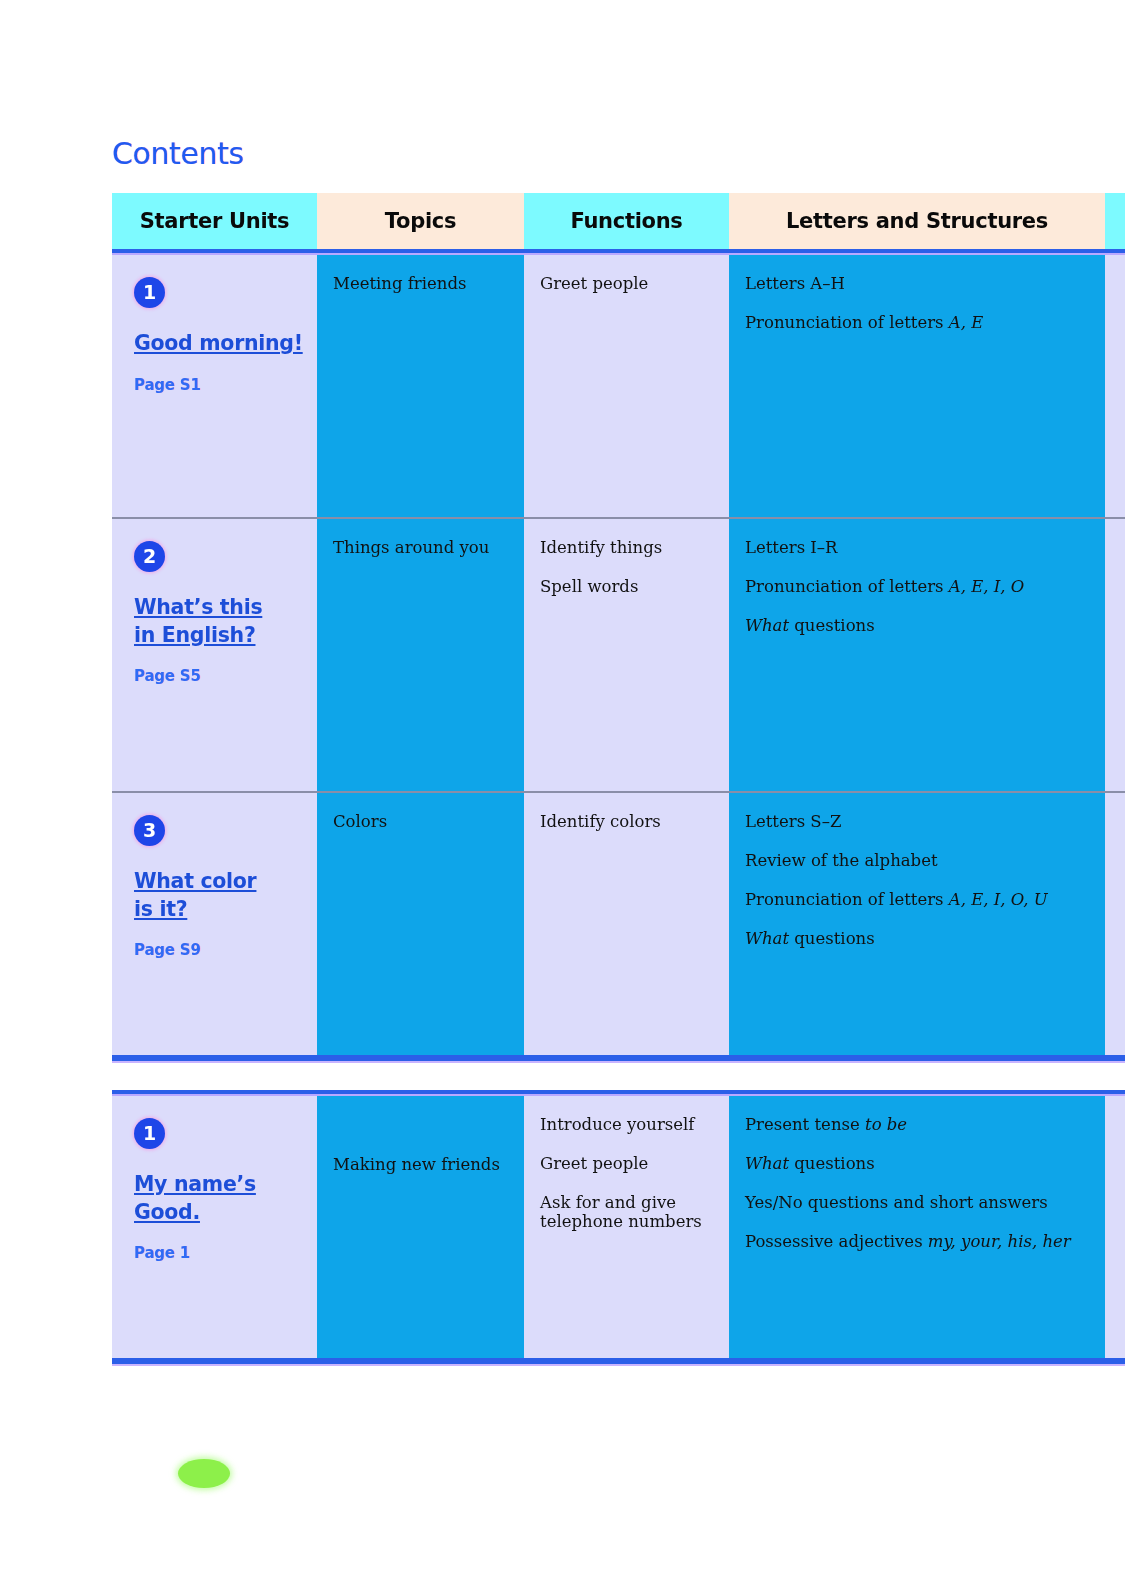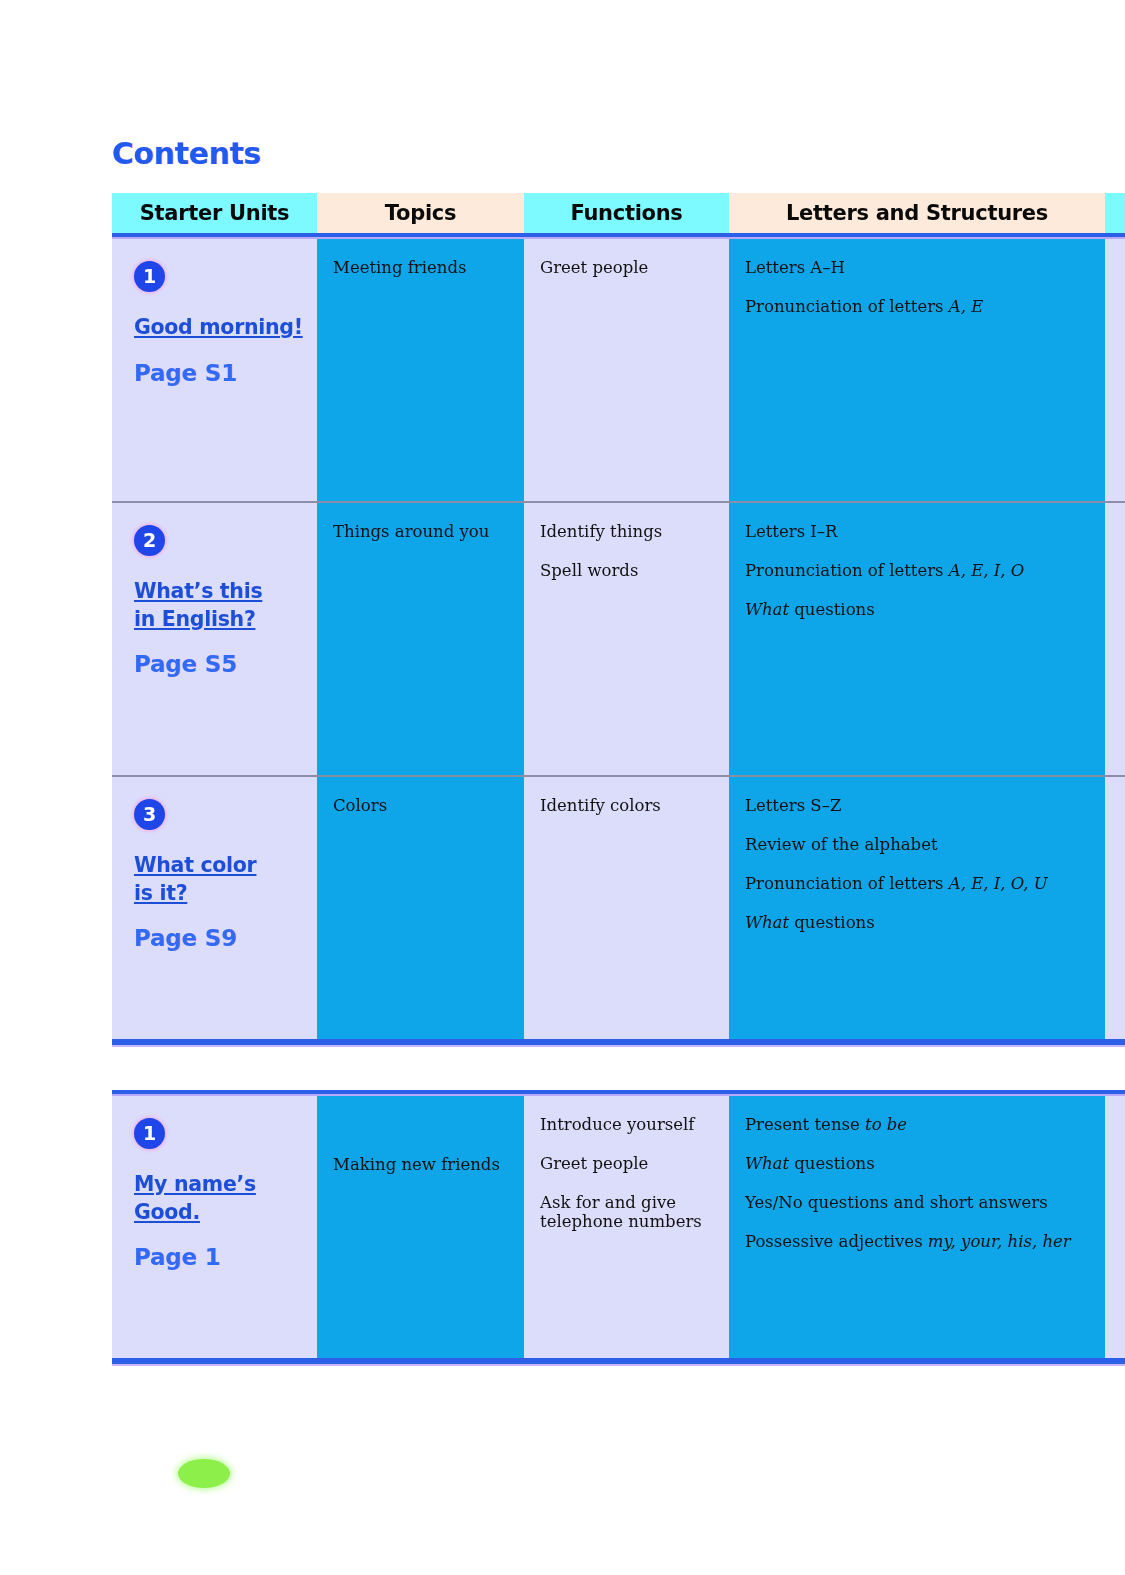--- a/index.html
+++ b/index.html
@@ -22,40 +22,40 @@
     height: 1575px;
     background: #ffffff;
   }
 
   
   .contents-title {
     position: absolute;
     left: 112px;
     top: 136px;
     font-family: "DejaVu Sans", sans-serif;
-    font-weight: bold;
+    font-weight: normal;
     font-size: 30px;
     letter-spacing: -0.4px;
     color: #1f5bf0;
     text-shadow: 0.6px 0 0 rgba(255,120,200,0.55), -0.6px 0 0 rgba(160,140,255,0.35);
   }
 
   
   .toc-table {
     position: absolute;
     left: 112px;
     width: 1013px;
     border-collapse: collapse;
     table-layout: fixed;
   }
   #table-starter { top: 193px; }
   #table-units   { top: 1090px; }
 
   .toc-table .hdr-cell {
-    height: 40px;
+    height: 56px;
     font-family: "DejaVu Sans", sans-serif;
     font-weight: bold;
     font-size: 21px;
     color: #0a0a0a;
     text-align: center;
     vertical-align: middle;
     padding: 0;
     letter-spacing: -0.3px;
   }
   .hdr-cyan  { background: #7dfaff; }
@@ -118,21 +118,21 @@
     line-height: 1.35;
     color: #1d4ed8;
     letter-spacing: -0.3px;
     white-space: pre-line;
     text-decoration: underline;
   }
   .unit-page {
     margin-top: 20px;
     font-family: "DejaVu Sans", sans-serif;
     font-weight: bold;
-    font-size: 23px;
+    font-size: 15px;
     color: #2f6bf5;
     letter-spacing: -0.2px;
     text-shadow: 0.5px 0 0 rgba(255,120,200,0.5);
   }
 
   
   .txt-pad {
     padding: 20px 14px 0 16px;
   }
   .txt-line {

